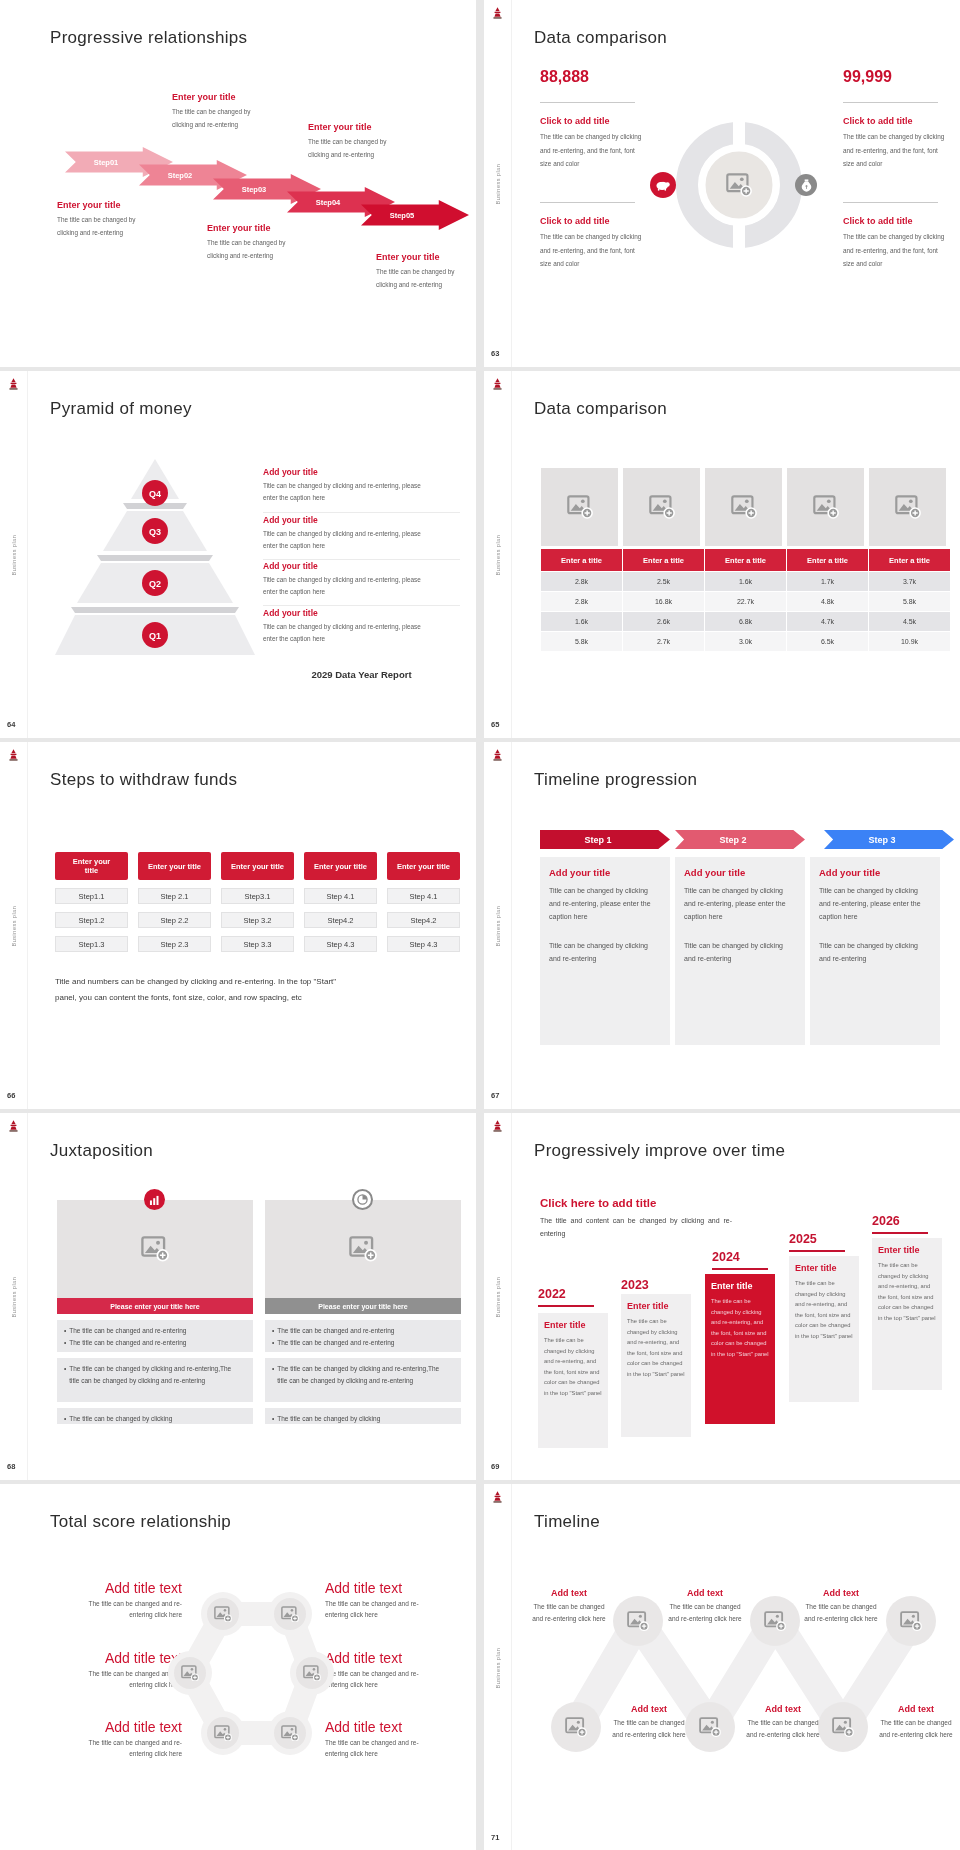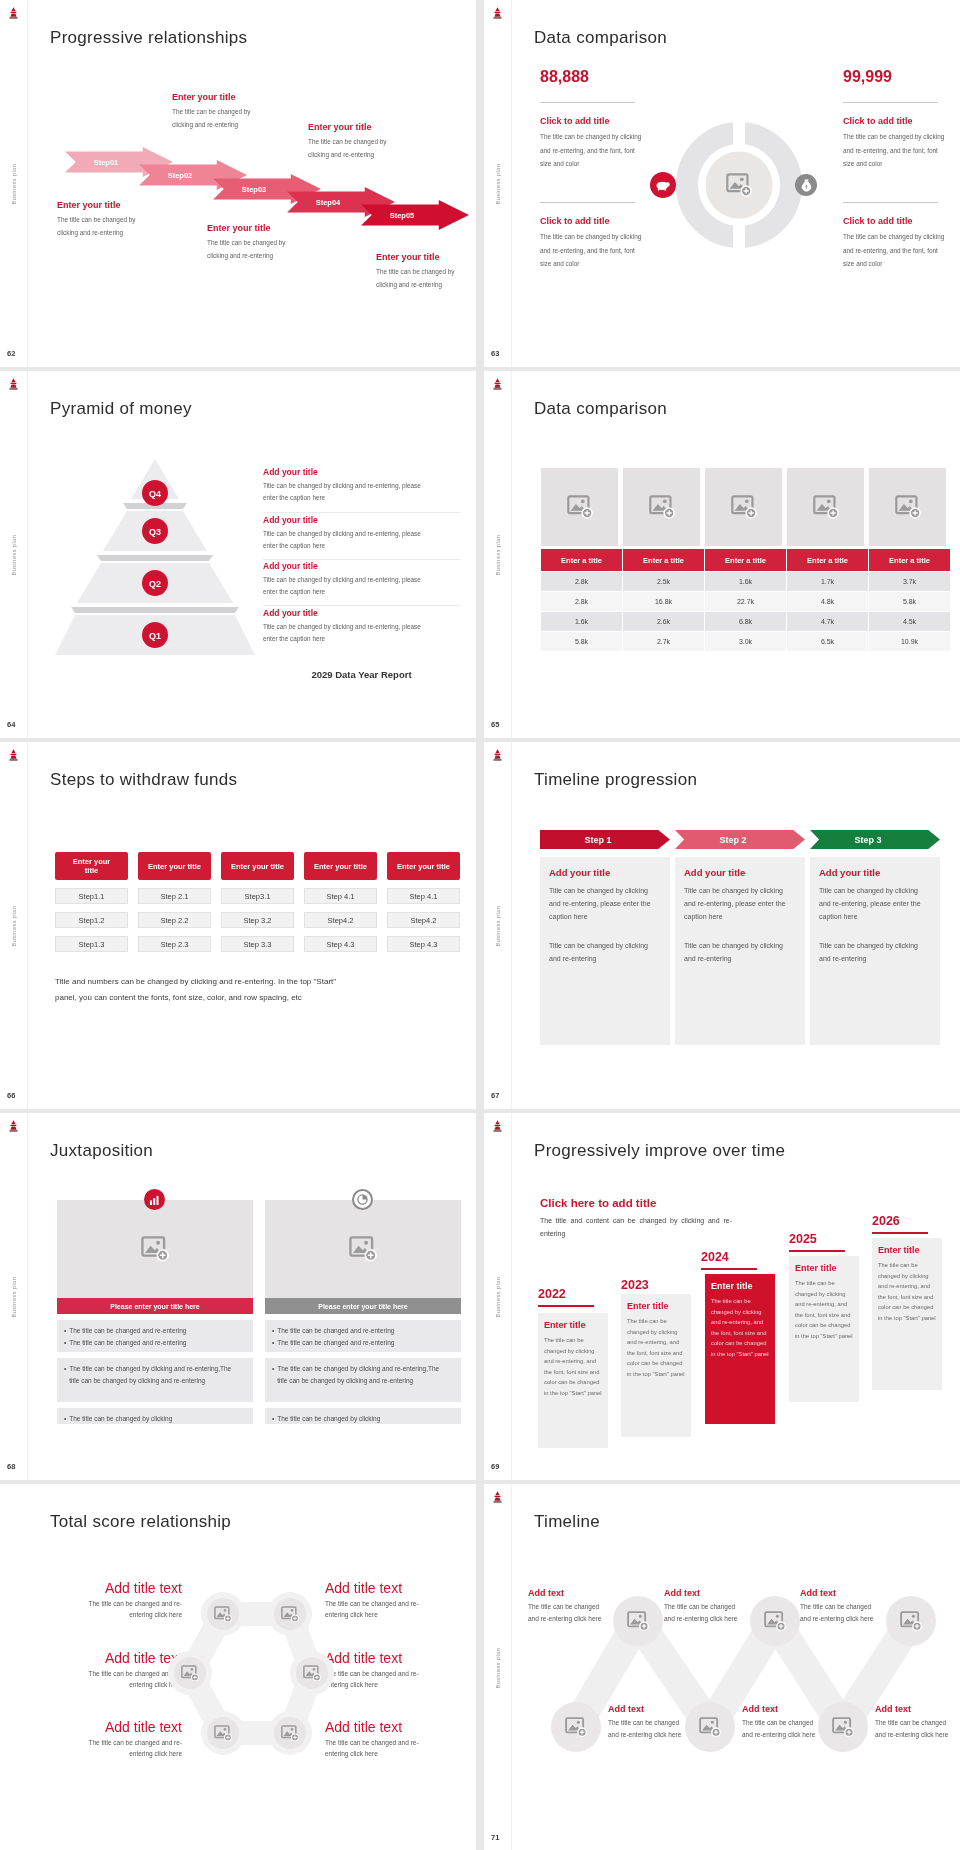--- a/index.html
+++ b/index.html
@@ -72,42 +72,30 @@
   .p69.hot .b{color:#f2cdd6}
   
   .tb70{position:absolute;width:130px}
   .tb70 .t{color:#ce1331;font-weight:normal;font-size:14px;margin:0 0 2px 0}
   .tb70 .b{color:#555;font-size:6.5px;line-height:11px;margin:0;width:102px}
   .tb70.l{text-align:right}.tb70.l .b{margin-left:auto}
   .circ70{position:absolute;width:32px;height:32px;border-radius:50%;background:#e7e5e5;display:flex;align-items:center;justify-content:center;z-index:2}
   .halo70{position:absolute;width:44px;height:44px;border-radius:50%;background:#f2f1f1;z-index:1}
   
   .circ71{position:absolute;width:50px;height:50px;border-radius:50%;background:#e9e7e7;display:flex;align-items:center;justify-content:center;z-index:2}
-  .tb71{position:absolute;width:82px;text-align:left;z-index:3}
+  .tb71{position:absolute;width:82px;text-align:center;z-index:3}
   .tb71 .t{color:#ce1331;font-weight:bold;font-size:9px;margin:0 0 3px 0}
   .tb71 .b{color:#555;font-size:6.5px;line-height:11.5px;margin:0}
 </style>
 </head>
 <body>
 
 <div class="grid">
 
   <section class="slide">
-    <div class="sb">
-
-  <svg class="logo" viewBox="0 0 12 15" xmlns="http://www.w3.org/2000/svg">
-    <path d="M6 0 L8.4 4.6 H3.6 Z" fill="#b01226"></path>
-    <rect x="2.8" y="5.1" width="6.4" height="1.3" fill="#b01226"></rect>
-    <path d="M4 6.9 h4 l1.4 3.6 h-6.8 Z" fill="#b01226"></path>
-    <rect x="1.6" y="11" width="8.8" height="1.6" fill="#6d4b44"></rect>
-  </svg>
-  <div class="vt">Business plan</div>
-
-      <div class="pn">62</div>
-    </div>
     <h2 class="st">Progressive relationships</h2>
     <div class="chev" style="left:65px;top:147px;background:#f2abb6;z-index:1">
         <span>Step01</span>
       </div>
     <div class="chev" style="left:139px;top:160px;background:#ee8495;z-index:2">
         <span>Step02</span>
       </div>
     <div class="chev" style="left:213px;top:174px;background:#e75d74;z-index:3">
         <span>Step03</span>
       </div>
@@ -432,21 +420,21 @@
 
       <div class="pn">67</div>
     </div>
     <h2 class="st">Timeline progression</h2>
     <div class="chev67 cp1" style="left:56px;background:#c30f2e">
         <span>Step 1</span>
       </div>
     <div class="chev67 cp2" style="left:191px;background:#e25a70">
         <span>Step 2</span>
       </div>
-    <div class="chev67 cp2" style="left:326px;background:#15803d">
+    <div class="chev67 cp2" style="left:340px;background:#3b82f6">
         <span>Step 3</span>
       </div>
     <div class="p67" style="left:56px">
       <p class="t">Add your title</p>
       <p class="b">Title can be changed by clicking and re-entering, please enter the caption here</p>
       <p class="b b2">Title can be changed by clicking and re-entering</p>
     </div>
     <div class="p67" style="left:191px">
       <p class="t">Add your title</p>
       <p class="b">Title can be changed by clicking and re-entering, please enter the caption here</p>
@@ -567,21 +555,21 @@
   </svg>
   <div class="vt">Business plan</div>
 
       <div class="pn">69</div>
     </div>
     <h2 class="st">Progressively improve over time</h2>
     <div class="lead-t">Click here to add title</div>
     <div class="lead-b">The title and content can be changed by clicking and re-entering</div>
     <div class="yr" style="left:54px;top:174px">2022</div>
     <div class="yr" style="left:137px;top:165px">2023</div>
-    <div class="yr" style="left:217px;top:137px">2024</div>
+    <div class="yr" style="left:228px;top:137px">2024</div>
     <div class="yr" style="left:305px;top:119px">2025</div>
     <div class="yr" style="left:388px;top:101px">2026</div>
     <div class="p69" style="left:54px;top:200px;height:135px">
       <p class="t">Enter title</p>
       <p class="b">The title can be changed by clicking and re-entering, and the font, font size and color can be changed in the top "Start" panel</p>
     </div>
     <div class="p69" style="left:137px;top:181px;height:143px">
       <p class="t">Enter title</p>
       <p class="b">The title can be changed by clicking and re-entering, and the font, font size and color can be changed in the top "Start" panel</p>
     </div>

